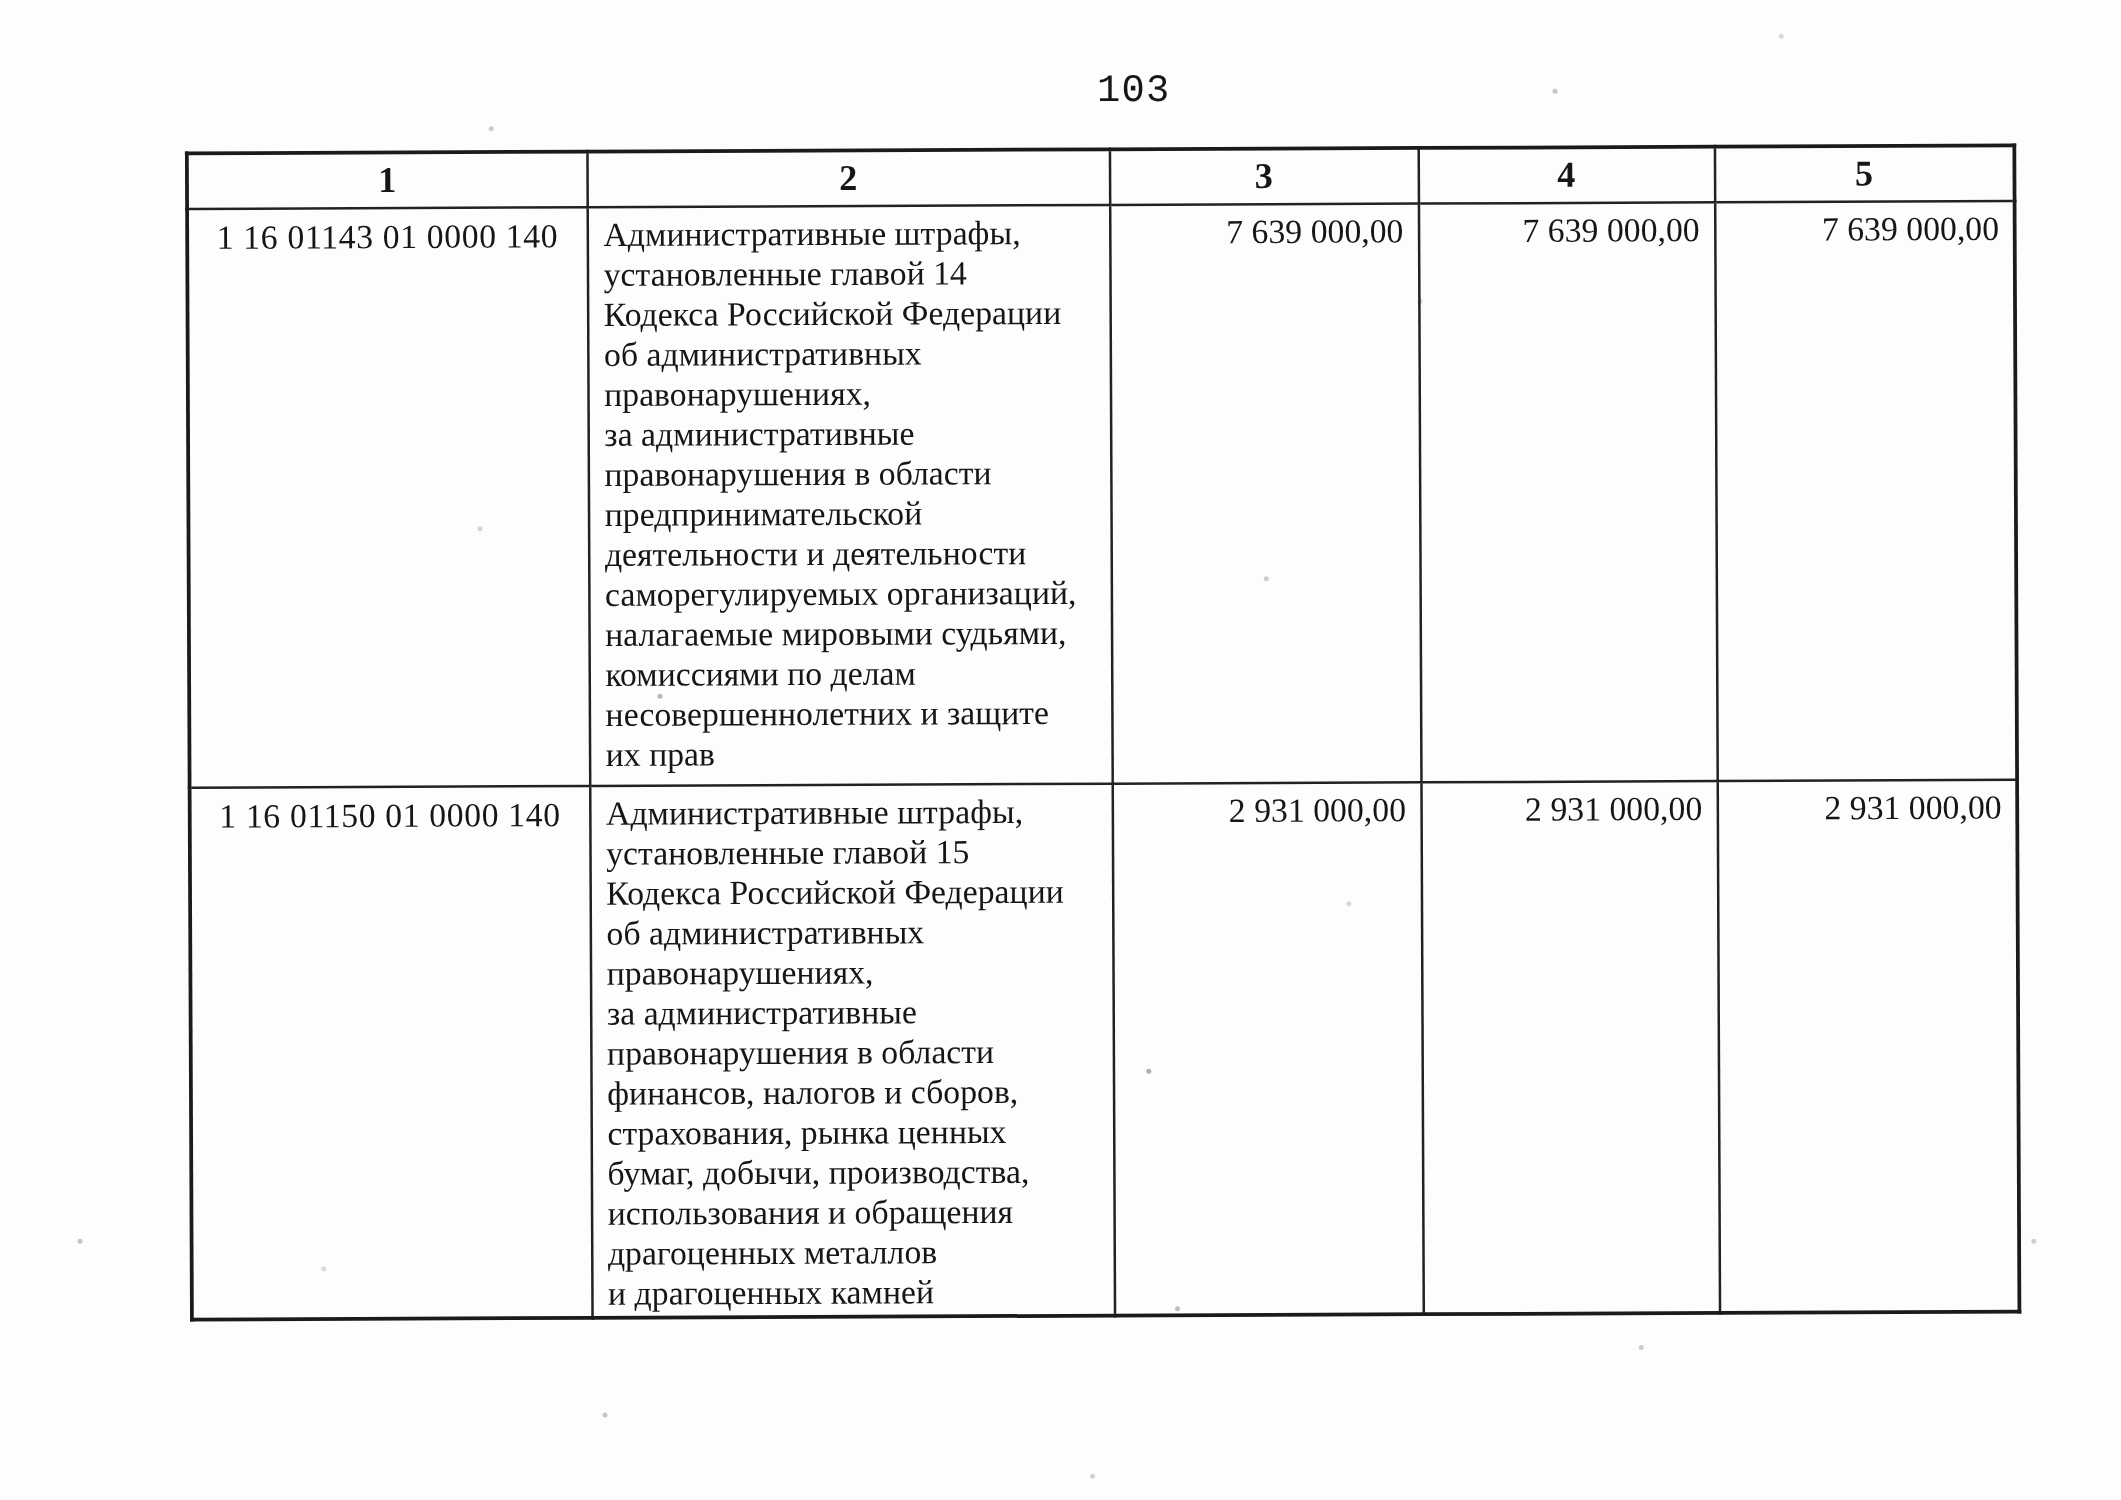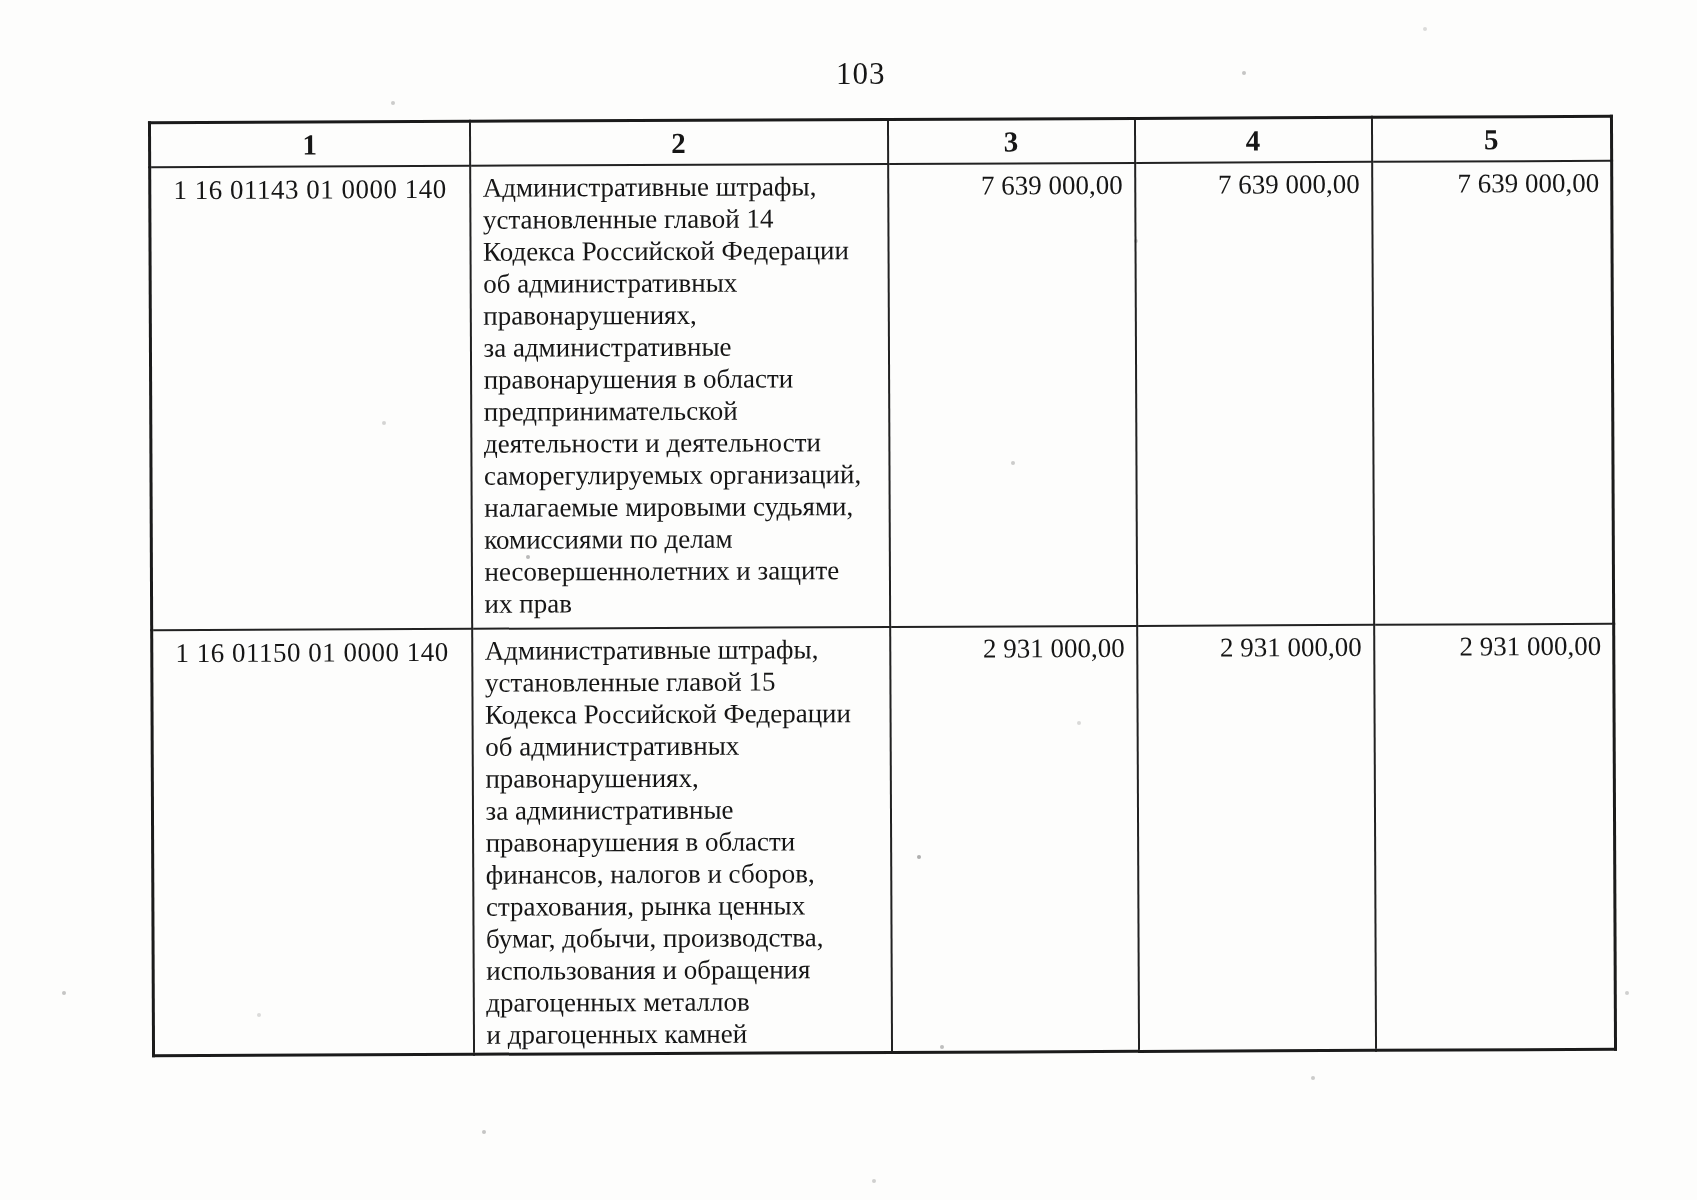--- a/index.html
+++ b/index.html
@@ -11,24 +11,26 @@
     height: 1200px;
     position: relative;
     overflow: hidden;
     background: #fdfdfc;
     font-family: "Liberation Serif", serif;
     color: #161616;
   }
   .page-number {
     position: absolute;
     top: 56px;
-    left: 836px;
+    left: 867px;
     width: 80px;
+    text-align: center;
     font-size: 31px;
     letter-spacing: 1px;
+    font-family: Liberation Mono, monospace;
   }
   .sheet {
     position: absolute;
     left: 150px;
     top: 118px;
     width: 1462px;
     transform: rotate(-0.25deg);
     transform-origin: 50% 50%;
   }
   table.budget-table {

